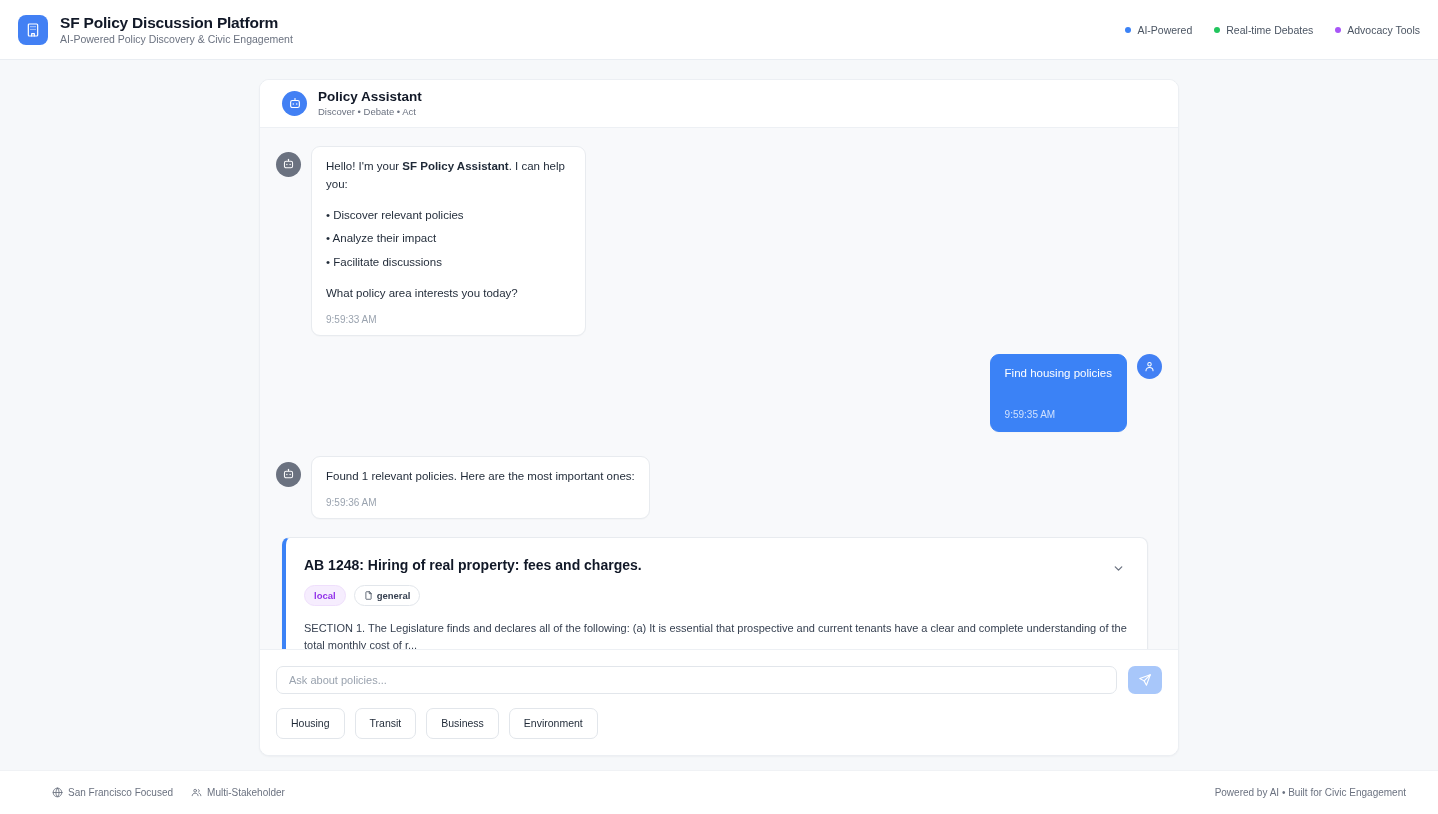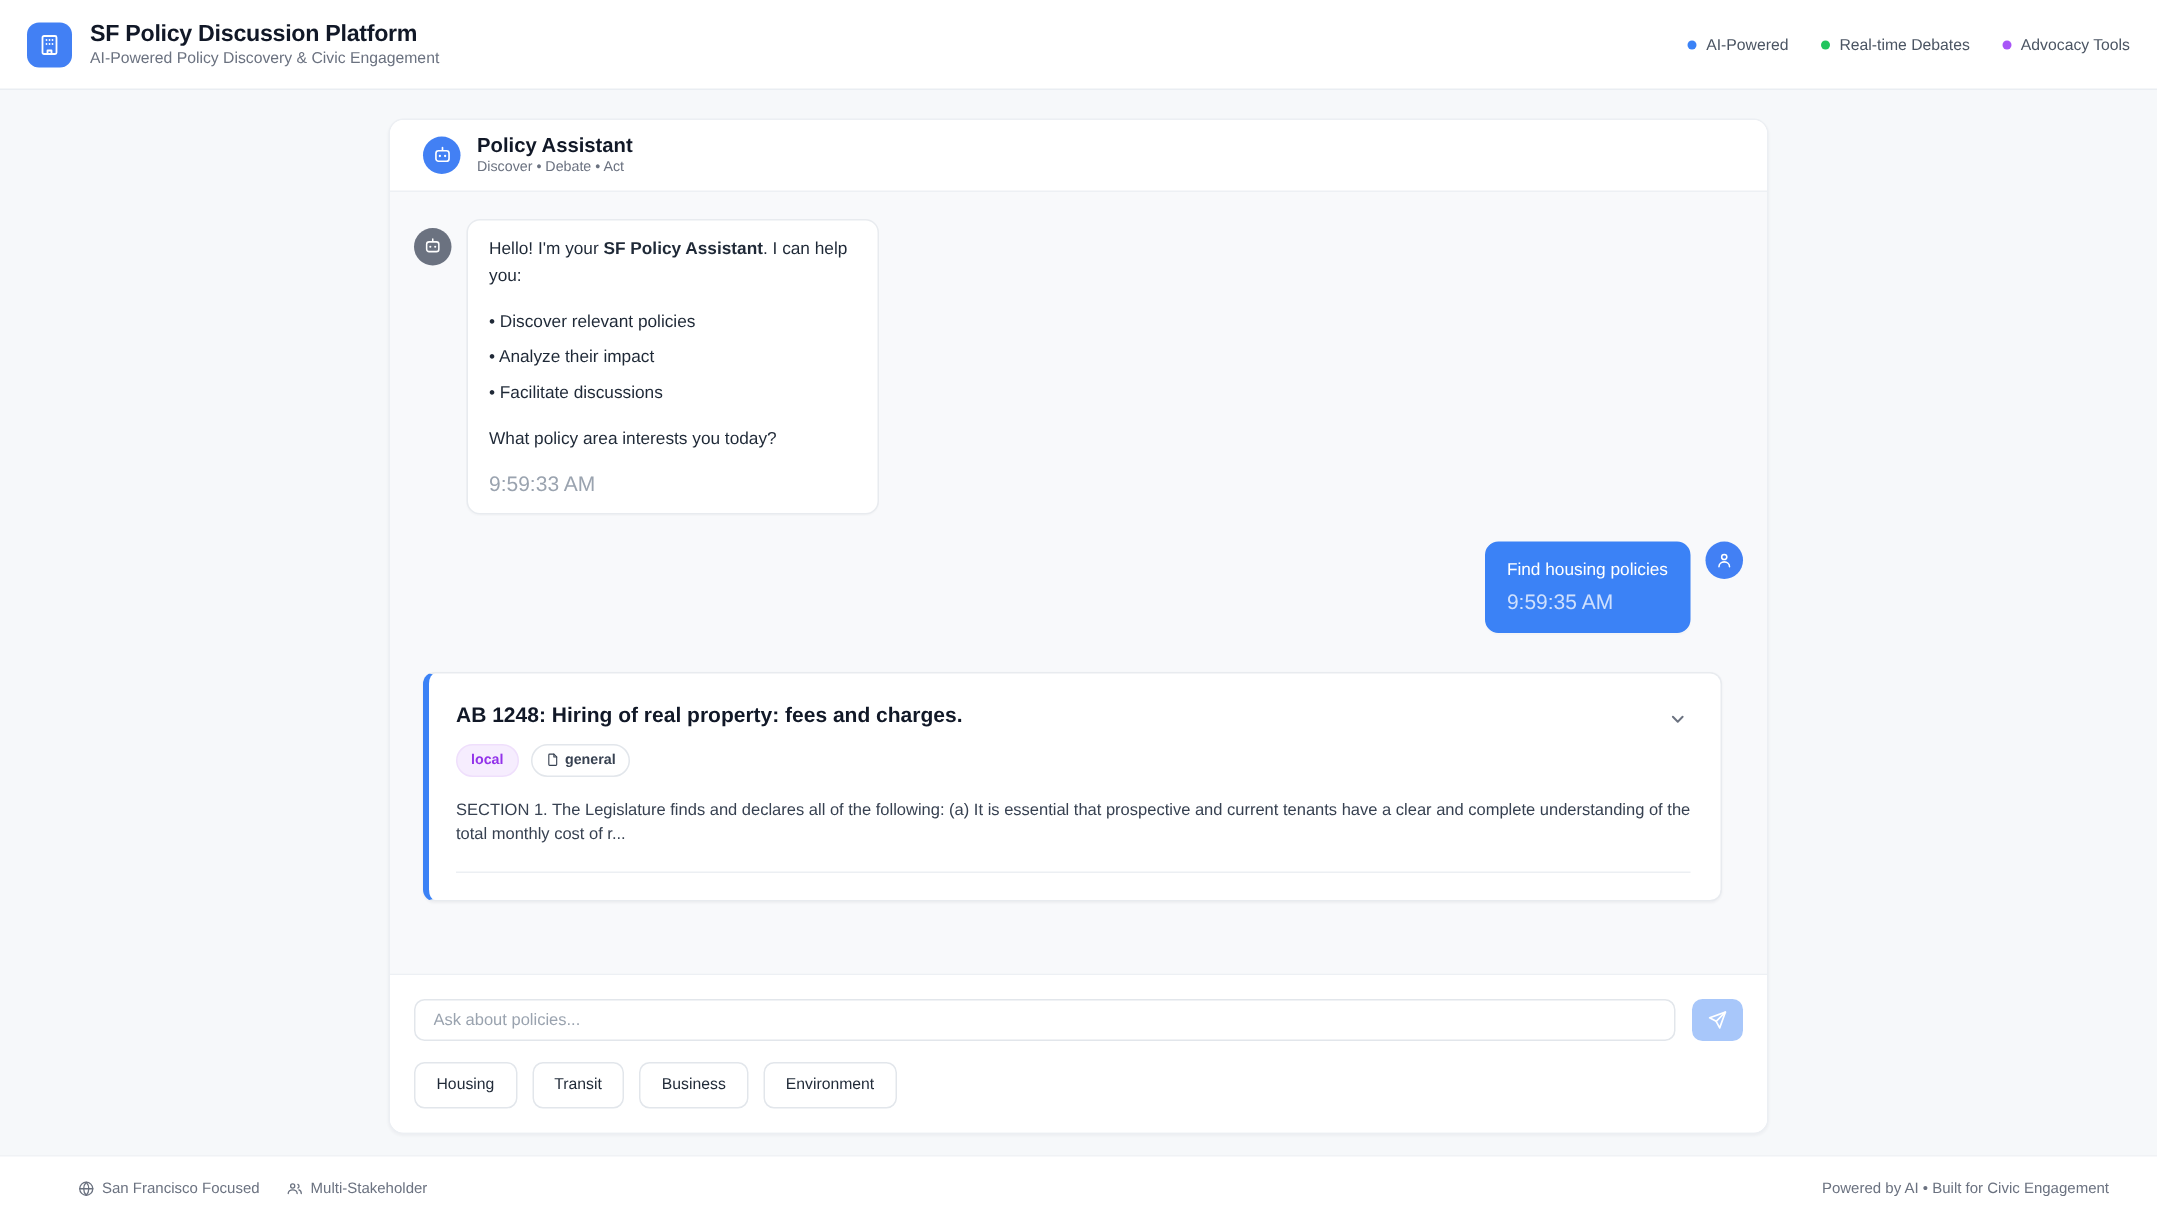--- a/index.html
+++ b/index.html
@@ -105,22 +105,22 @@
     background: #3b82f6;
     border-color: #3b82f6;
     color: #ffffff;
     padding: 10px 14px 8px 14px;
   }
   .bubble p { margin: 0; }
   .bubble .spacer { height: 13px; }
   .bubble .li { margin: 0; }
   .bubble .li + .li { margin-top: 6px; }
   .b-strong { font-weight: bold; }
-  .ts { font-size: 14px; color: #9aa3af; margin-top: 9px; }
-  .user-bubble .ts { color: #cfe0fd; margin-top: 2px; }
+  .ts { font-size: 10px; color: #9aa3af; margin-top: 9px; }
+  .user-bubble .ts { color: #cfe0fd; margin-top: 24px; }
 
   
   .policy-card {
     background: #ffffff;
     border: 1px solid #e8ebef;
     border-left: 4px solid #3b82f6;
     border-radius: 8px;
     margin: 2px 14px 10px 6px;
     padding: 18px 20px 18px 18px;
     position: relative;
@@ -277,20 +277,34 @@
             <div class="ts">9:59:35 AM</div>
           </div>
           <div class="av-sm av-user">
             <svg width="13" height="13" viewBox="0 0 24 24" fill="none" stroke="#ffffff" stroke-width="1.9" stroke-linecap="round" stroke-linejoin="round">
               <circle cx="12" cy="8" r="3.2"></circle>
               <path d="M5.5 20c0-3.6 2.9-6 6.5-6s6.5 2.4 6.5 6"></path>
             </svg>
           </div>
         </div>
 
+        <div class="msg-row" style="margin-bottom:16px;">
+          <div class="av-sm av-bot">
+            <svg width="13" height="13" viewBox="0 0 24 24" fill="none" stroke="#ffffff" stroke-width="1.9" stroke-linecap="round" stroke-linejoin="round">
+              <line x1="12" y1="2.5" x2="12" y2="5"></line>
+              <rect x="4.5" y="6" width="15" height="12" rx="3"></rect>
+              <circle cx="9" cy="12" r="1.3" fill="#ffffff" stroke="none"></circle>
+              <circle cx="15" cy="12" r="1.3" fill="#ffffff" stroke="none"></circle>
+            </svg>
+          </div>
+          <div class="bubble">
+            <p>Found 1 relevant policies. Here are the most important ones:</p>
+            <div class="ts">9:59:36 AM</div>
+          </div>
+        </div>
 
         <div class="policy-card">
           <div class="pc-title">AB 1248: Hiring of real property: fees and charges.</div>
           <div class="chev">
             <svg width="13" height="13" viewBox="0 0 24 24" fill="none" stroke="#6b7280" stroke-width="2.4" stroke-linecap="round" stroke-linejoin="round">
               <polyline points="6 9 12 15 18 9"></polyline>
             </svg>
           </div>
 
           <div class="pc-badges">

